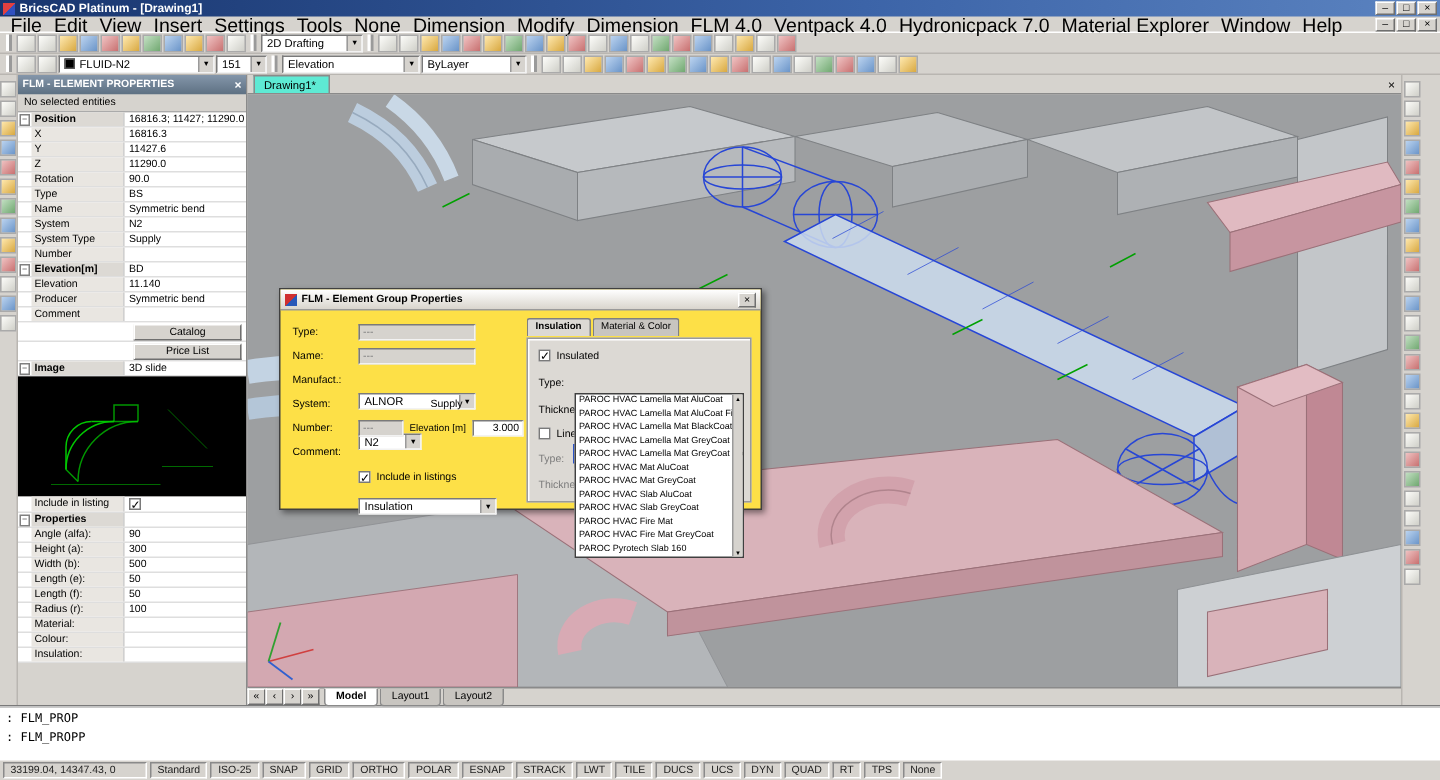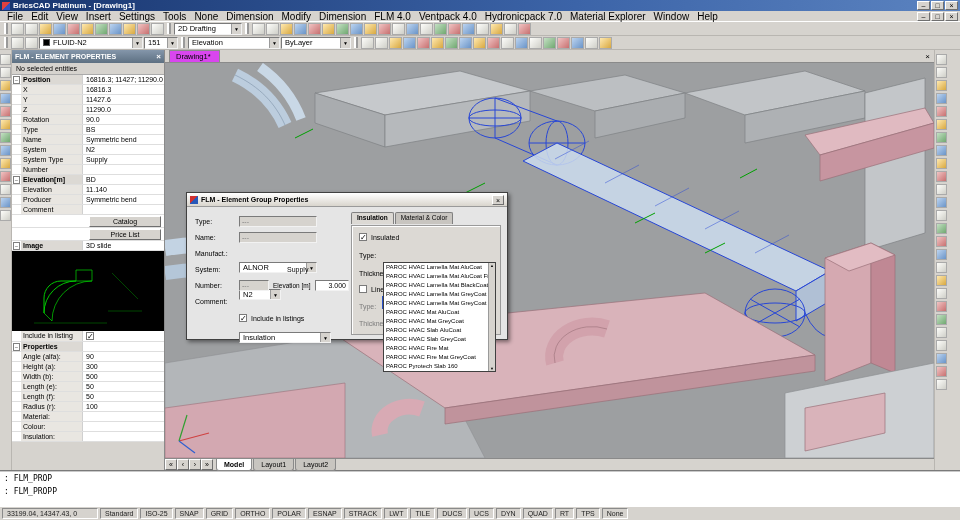--- a/index.html
+++ b/index.html
@@ -14,21 +14,21 @@
   
   .titlebar { height:11px; background:linear-gradient(90deg,#18356e,#3c64a8 60%,#5b83c0); display:flex; align-items:center; padding:0 2px; }
   .app-ico { width:8px; height:8px; background:linear-gradient(135deg,#e04040 50%,#3050c0 50%); margin-right:3px; }
   .titlebar .txt { color:#fff; font-size:8px; font-weight:bold; line-height:11px; }
   .winbtns { margin-left:auto; display:flex; gap:1px; }
   .winbtn { width:13px; height:9px; font-size:7px; line-height:8px; text-align:center; color:#000; }
   .glyph-min::before{content:"–";} .glyph-max::before{content:"□";} .glyph-close::before{content:"×";}
 
   
   .menubar { height:11px; display:flex; align-items:center; border-bottom:1px solid #fff; padding-left:3px; }
-  .menu-item { font-size:10px; padding:0 4px; line-height:11px; white-space:nowrap; }
+  .menu-item { font-size:13px; padding:0 4px; line-height:11px; white-space:nowrap; }
   .menubar .winbtns { margin-right:2px; }
 
   
   .tbar { height:14px; display:flex; align-items:center; gap:1px; padding:0 2px; border-bottom:1px solid #b9b6b1; overflow:hidden; }
   .grip { width:3px; height:11px; border-left:2px solid #fff; border-right:2px solid #9a9a9a; margin:0 2px; }
   .icon { width:13px; height:12px; border:1px solid #aaa; background:linear-gradient(135deg,#fdfdfa,#cfcfc8); flex:0 0 auto; }
   span.icon:nth-of-type(3n){ background:linear-gradient(135deg,#ffe9b0,#d8a840); }
   span.icon:nth-of-type(4n){ background:linear-gradient(135deg,#bcd4f0,#6a94c8); }
   span.icon:nth-of-type(5n){ background:linear-gradient(135deg,#f0c4c4,#c87070); }
   span.icon:nth-of-type(7n){ background:linear-gradient(135deg,#c4e0c4,#70a870); }
@@ -59,21 +59,21 @@
   .pvalue { flex:1; font-size:7px; line-height:10px; padding-left:3px; white-space:nowrap; overflow:hidden; }
   .btnrow { display:flex; height:13px; align-items:center; background:#fff; border-bottom:1px solid #dedede; }
   .pbtn { margin-left:auto; width:72px; height:11px; font-size:7px; line-height:9px; text-align:center; margin-right:3px; }
   .thumb { height:80px; background:#000; margin:0; }
   .cb { width:8px; height:8px; background:#fff; border:1px solid #7a7a7a; font-size:8px; line-height:7px; text-align:center; flex:0 0 auto; }
   .cb.checked::before { content:"✓"; }
 
   
   .center { width:769px; display:flex; flex-direction:column; }
   .doctabbar { height:13px; background:#d6d3ce; display:flex; align-items:flex-end; padding-left:4px; border-bottom:1px solid #8a8a8a; }
-  .doctab { background:#d946ef; border:1px solid #8a8a8a; border-bottom:none; font-size:7.5px; padding:1px 8px 1px 6px; display:flex; gap:4px; align-items:center; }
+  .doctab { background:#5eead4; border:1px solid #8a8a8a; border-bottom:none; font-size:7.5px; padding:1px 8px 1px 6px; display:flex; gap:4px; align-items:center; }
   .doctabbar .glyph-close { margin-left:auto; margin-right:4px; font-size:8px; line-height:11px; }
   .viewport { position:relative; height:395px; background:#9d9fa1; overflow:hidden; }
   .viewport svg.scene { position:absolute; inset:0; }
 
   
   .ltabs { height:12px; background:#d6d3ce; display:flex; align-items:flex-start; border-top:1px solid #8a8a8a; }
   .navbtn { width:12px; height:11px; font-size:7px; line-height:10px; text-align:center; }
   .nav-first::before{content:"«";} .nav-prev::before{content:"‹";} .nav-next::before{content:"›";} .nav-last::before{content:"»";}
   .ltab { font-size:7px; padding:0 7px; line-height:11px; background:#c8c5c0; border:1px solid #8a8a8a; border-top:none; border-radius:0 0 3px 3px; margin-right:1px; }
   .ltab.active { background:#ffffff; font-weight:bold; }
@@ -82,21 +82,21 @@
   .cmd { height:36px; background:#fff; border-top:1px solid #7a7a7a; font-family:"DejaVu Sans Mono",monospace; font-size:8px; }
   .cmd .line { padding:2px 4px; height:14px; }
   .cmd .line.input { border-top:1px solid #c9c9c9; }
 
   
   .statusbar { height:14px; display:flex; gap:2px; align-items:center; padding:1px 2px; background:#d6d3ce; border-top:1px solid #fff; overflow:hidden; }
   .scell { font-size:7px; line-height:10px; height:11px; padding:0 4px; border:1px solid; border-color:#8a8a8a #fff #fff #8a8a8a; white-space:nowrap; color:#222; }
   .scell.coords { min-width:96px; }
 
   
-  .dialog { position:absolute; left:21px; top:129px; width:322px; height:148px; background:#e5e5e5; border:1px solid #404040; box-shadow:2px 2px 4px rgba(0,0,0,.45); z-index:20; }
+  .dialog { position:absolute; left:21px; top:129px; width:322px; height:148px; background:#fde047; border:1px solid #404040; box-shadow:2px 2px 4px rgba(0,0,0,.45); z-index:20; }
   .dlg-title { height:14px; background:linear-gradient(#ffffff,#d9d5cd); border-bottom:1px solid #9a9a9a; display:flex; align-items:center; padding:0 3px; gap:3px; }
   .dlg-ico { width:8px; height:8px; background:linear-gradient(135deg,#d03030 50%,#2858b8 50%); }
   .dlg-title .txt { font-size:7px; font-weight:bold; }
   .dlg-close { margin-left:auto; width:12px; height:10px; font-size:7px; line-height:9px; text-align:center; }
   .dl { font-size:7px; white-space:nowrap; }
   .dl.small { font-size:6.5px; }
   .dl.gray { color:#7b7b7b; }
   .dfield { height:11px; font-size:7px; }
   .dcombo { height:11px; }
   .dcombo.focus { outline:1px solid #2a52c8; }

